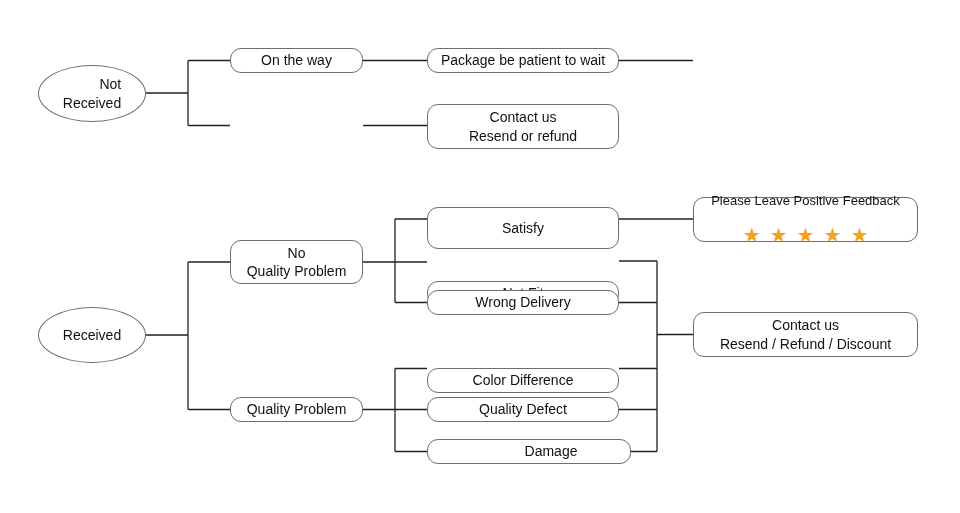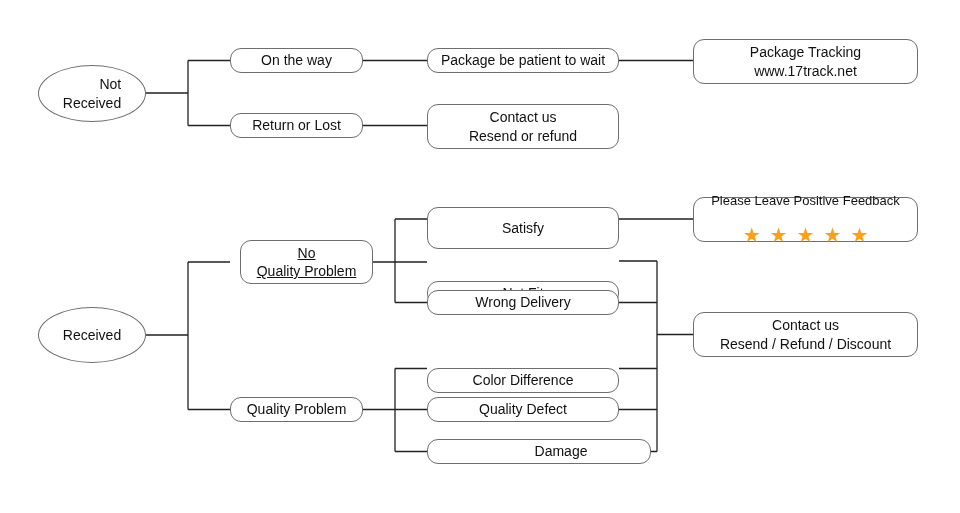--- a/index.html
+++ b/index.html
@@ -56,31 +56,28 @@
     <path fill="none" stroke-width="1.3" d="M146 335 H188 M188 262 V409.5 M188 262 H230 M188 409.5 H230 M363 262 H427 M395 219 V302.5 M395 219 H427 M395 302.5 H427 M363 409.5 H427 M395 368.5 V451.5 M395 368.5 H427 M395 451.5 H427 M619 219 H693 M619 261 H657 M619 302.5 H657 M619 368.5 H657 M619 409.5 H657 M619 451.5 H657 M657 261 V451.5 M657 334.5 H693" stroke="#222222"></path>
   </svg>
 
   <div class="node ellipse" style="left:38px; top:65px; width:108px; height:57px;">Not
 Received</div>
 
   <div class="node rect" style="left:230px; top:48px; width:133px; height:25px;">On the way</div>
 
   <div class="node rect" style="left:427px; top:48px; width:192px; height:25px;">Package be patient to wait</div>
 
-  <div class="node rect" style="left:693px; top:39px; width:225px; height:45px;">Package Tracking
-www.17track.net</div>
 
-  <div class="node rect" style="left:230px; top:113px; width:133px; height:25px;">Return or Lost</div>
 
   <div class="node rect" style="left:427px; top:104px; width:192px; height:45px;">Contact us
 Resend or refund</div>
 
   <div class="node ellipse" style="left:38px; top:307px; width:108px; height:56px;">Received</div>
 
-  <div class="node rect" style="left:240px; top:240px; width:133px; height:44px;text-decoration:underline;">No
+  <div class="node rect" style="left:230px; top:240px; width:133px; height:44px;">No
 Quality Problem</div>
 
   <div class="node rect" style="left:427px; top:207px; width:192px; height:42px;">Satisfy</div>
 
   <div class="node rect feedback-box" style="left:693px; top:197px; width:225px; height:45px;">
     <div class="feedback-title">Please Leave Positive Feedback</div>
     <div class="stars">
       <span class="star" style="color: rgb(249, 161, 27);">★</span><span class="star" style="color: rgb(249, 161, 27);">★</span><span class="star" style="color: rgb(249, 161, 27);">★</span><span class="star" style="color: rgb(249, 161, 27);">★</span><span class="star" style="color: rgb(249, 161, 27);">★</span>
     </div>
   </div>
@@ -88,18 +85,18 @@
   <div class="node rect" style="left:427px; top:249px; width:192px; height:24px;margin-top:32px;">Not Fit</div>
 
   <div class="node rect" style="left:427px; top:290px; width:192px; height:25px;text-align:center;">Wrong Delivery</div>
 
   <div class="node rect" style="left:230px; top:397px; width:133px; height:25px;">Quality Problem</div>
 
   <div class="node rect" style="left:427px; top:368px; width:192px; height:25px;">Color Difference</div>
 
   <div class="node rect" style="left:427px; top:397px; width:192px; height:25px;">Quality Defect</div>
 
-  <div class="node rect" style="left:427px; top:439px; width:224px; height:25px;padding-left:44px;">Damage</div>
+  <div class="node rect" style="left:427px; top:439px; width:204px; height:25px;padding-left:44px;">Damage</div>
 
   <div class="node rect" style="left:693px; top:312px; width:225px; height:45px;">Contact us
 Resend / Refund / Discount</div>
 
 </div>
 
 </body></html>

